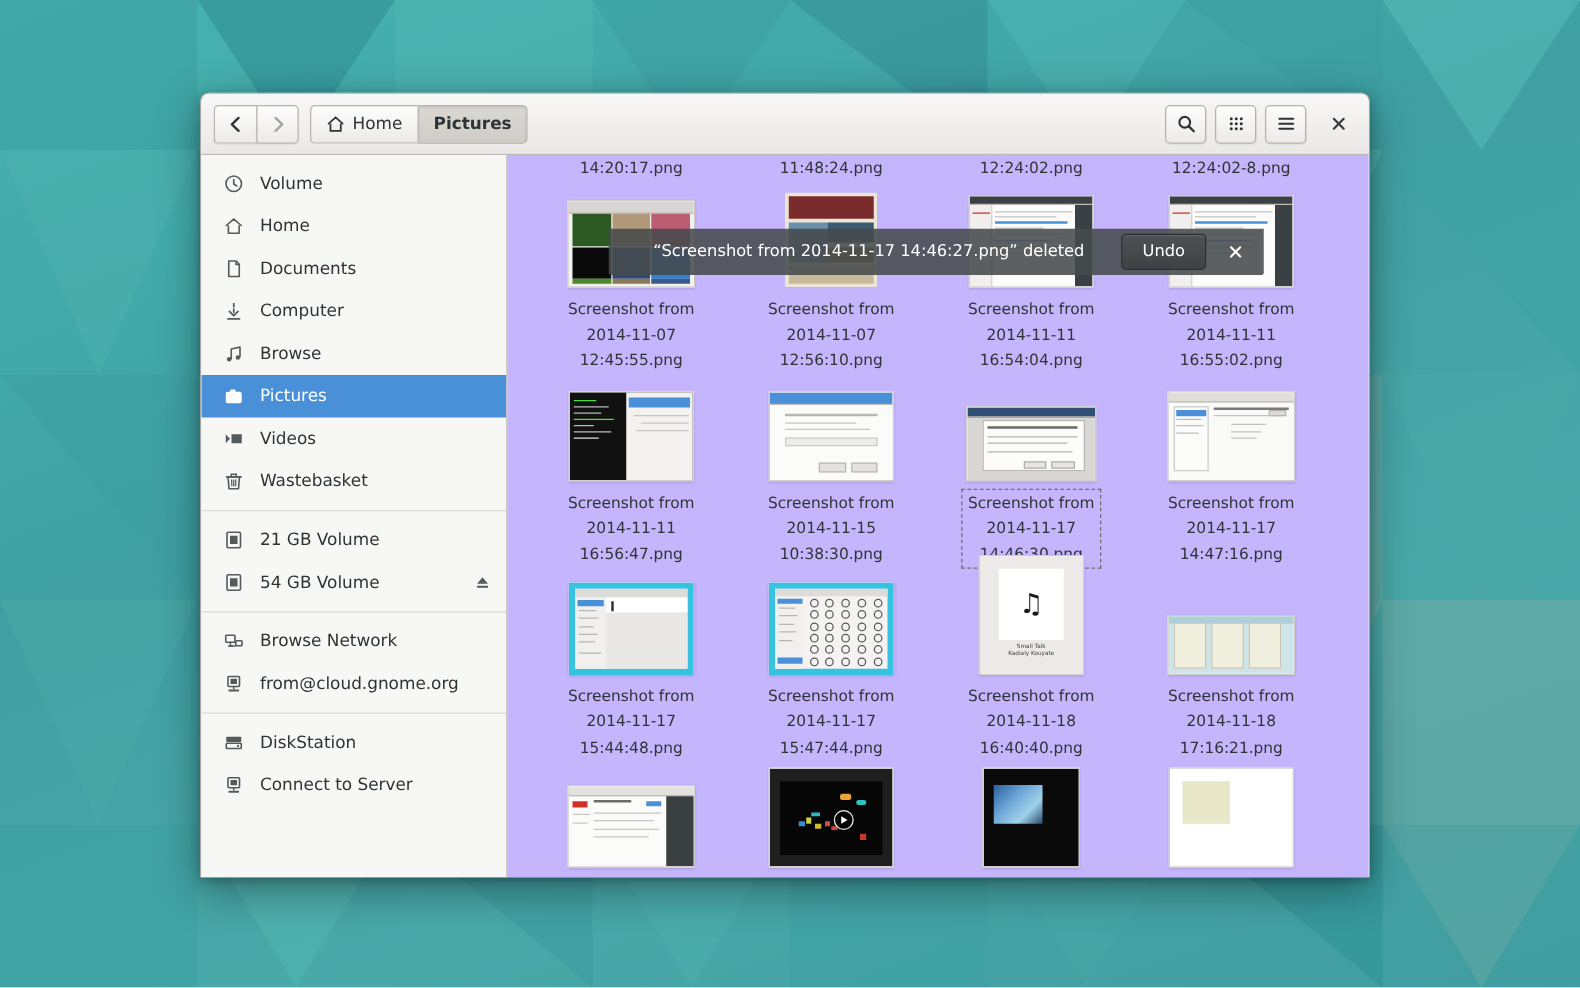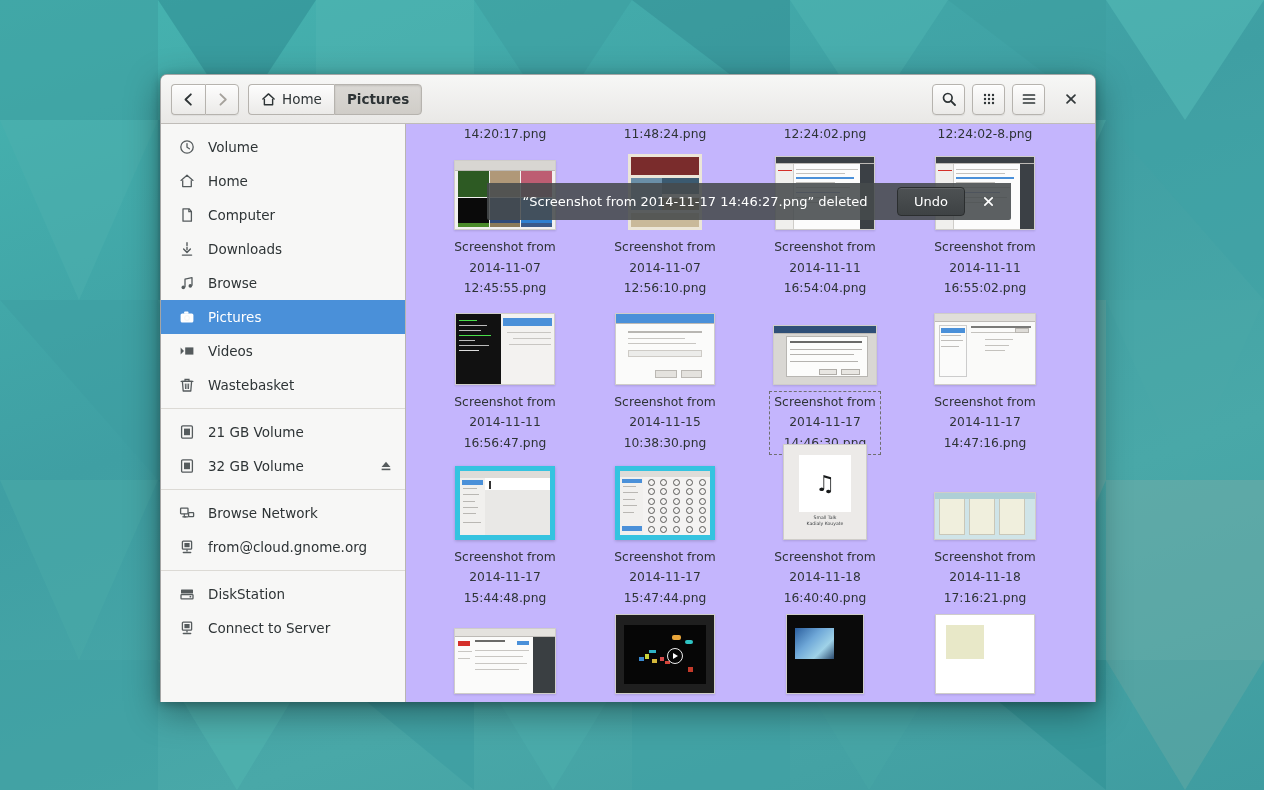--- a/index.html
+++ b/index.html
@@ -385,31 +385,31 @@
             </span>
             <span class="s-label">Home</span>
           </div>
           <div class="side-item">
             <span class="s-ico">
               <svg width="16" height="16" viewBox="0 0 16 16">
                 <path d="M4 1.8 H10 L12.4 4.4 V14.2 H4 Z" fill="none" stroke="currentColor" stroke-width="1.3" stroke-linejoin="round"></path>
                 <path d="M9.8 1.9 V4.6 H12.3" fill="none" stroke="currentColor" stroke-width="1.2"></path>
               </svg>
             </span>
-            <span class="s-label">Computer</span>
+            <span class="s-label">Documents</span>
           </div>
           <div class="side-item">
             <span class="s-ico">
               <svg width="16" height="16" viewBox="0 0 16 16">
                 <path d="M8 1.8 V10.6" stroke="currentColor" stroke-width="1.4" stroke-linecap="round" stroke-dasharray="2.6 1.8"></path>
                 <path d="M4.6 8.1 L8 11.6 L11.4 8.1" fill="none" stroke="currentColor" stroke-width="1.4" stroke-linecap="round" stroke-linejoin="round"></path>
                 <line x1="3.4" y1="14.1" x2="12.6" y2="14.1" stroke="currentColor" stroke-width="1.4" stroke-linecap="round"></line>
               </svg>
             </span>
-            <span class="s-label">Downloads</span>
+            <span class="s-label">Computer</span>
           </div>
           <div class="side-item">
             <span class="s-ico">
               <svg width="16" height="16" viewBox="0 0 16 16">
                 <path d="M6 12.3 V4.2 L13 2.7 V10.8" fill="none" stroke="currentColor" stroke-width="1.3" stroke-linejoin="round"></path>
                 <circle cx="4.3" cy="12.4" r="1.8" fill="currentColor"></circle>
                 <circle cx="11.3" cy="10.9" r="1.8" fill="currentColor"></circle>
               </svg>
             </span>
             <span class="s-label">Browse</span>
@@ -459,21 +459,21 @@
             </span>
             <span class="s-label">21 GB Volume</span>
           </div>
           <div class="side-item">
             <span class="s-ico">
               <svg width="16" height="16" viewBox="0 0 16 16">
                 <rect x="2.6" y="1.8" width="10.8" height="12.4" rx="1.2" fill="none" stroke="currentColor" stroke-width="1.3"></rect>
                 <rect x="5" y="4.6" width="6" height="6.6" fill="currentColor"></rect>
               </svg>
             </span>
-            <span class="s-label">32 GB Volume</span>
+            <span class="s-label">54 GB Volume</span>
             <span class="s-eject">
               <svg width="14" height="14" viewBox="0 0 16 16">
                 <path d="M8 3.2 L13 9.2 H3 Z" fill="currentColor"></path>
                 <rect x="3" y="11" width="10" height="1.8" fill="currentColor"></rect>
               </svg>
             </span>
           </div>
           <div class="side-sep"></div>
           <div class="side-item">
             <span class="s-ico">

